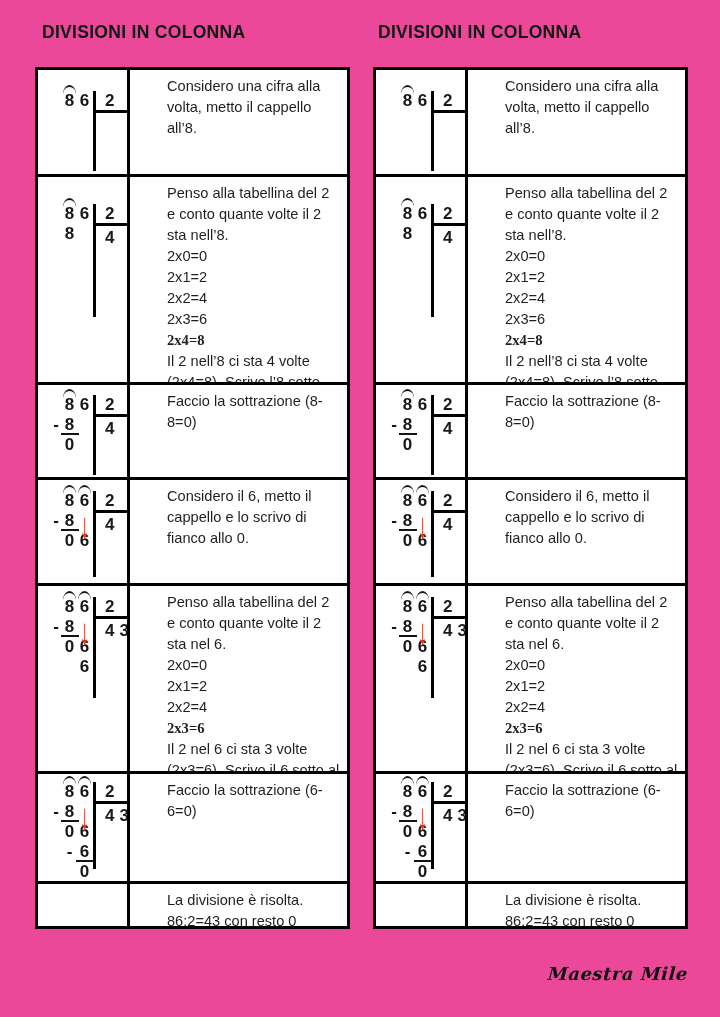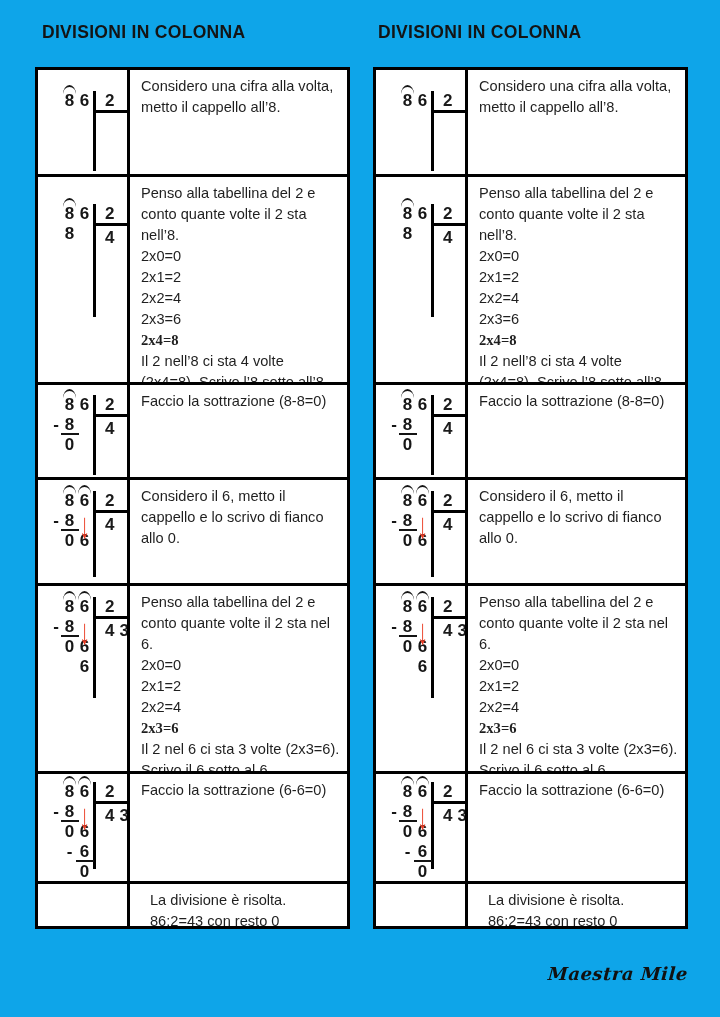--- a/index.html
+++ b/index.html
@@ -2,45 +2,45 @@
 <html style="--ink: #1b1b1b; --red: #ea3a22;"><head>
 <meta charset="utf-8">
 <style>
   :root{
     --ink:#1b1b1b;
     --red:#ea3a22;
   }
   *{margin:0;padding:0;box-sizing:border-box;}
   html,body{width:720px;height:1017px;background:#ffffff;overflow:hidden;
     font-family:"Liberation Sans", sans-serif;color:var(--ink);}
-  .page{position:relative;width:720px;height:1017px;background:#0ea5e9;}
+  .page{position:relative;width:720px;height:1017px;background:#ec4899;}
 
   
   .heading{position:absolute;top:22px;font-size:17.5px;font-weight:700;
     letter-spacing:.3px;color:#141414;}
   .heading.left{left:42px;}
   .heading.right{left:378px;}
 
   
   .steps-table{position:absolute;top:67px;width:315px;border:3.2px solid #000;background:#fff;}
   .steps-table.left{left:35px;}
   .steps-table.right{left:373px;}
 
   .trow{display:flex;width:100%;}
   .trow + .trow{border-top:3px solid #000;}
   .row-1{height:104px;}
   .row-2{height:208px;}
   .row-3{height:95px;}
   .row-4{height:106px;}
   .row-5{height:188px;}
   .row-6{height:110px;}
-  .row-7{height:45px;gap:9px;}
+  .row-7{height:45px;}
 
   .dcell{width:92px;border-right:3px solid #000;overflow:hidden;position:relative;}
-  .tcell{flex:1;padding:6px 6px 12px 11px;overflow:hidden;}
+  .tcell{flex:1;padding:6px 6px 12px 11px;overflow:hidden;margin-left:26px;}
   .tline{font-size:14.6px;line-height:21px;color:#1f1f1f;}
   .tline.bold{font-weight:700;font-family:Liberation Serif, serif;}
 
   
   .division{display:flex;align-items:flex-start;padding-left:12px;}
   .row-1 .division{padding-top:21px;}
   .row-2 .division{padding-top:27px;}
   .row-3 .division{padding-top:10px;}
   .row-4 .division{padding-top:11px;}
   .row-5 .division{padding-top:11px;}

